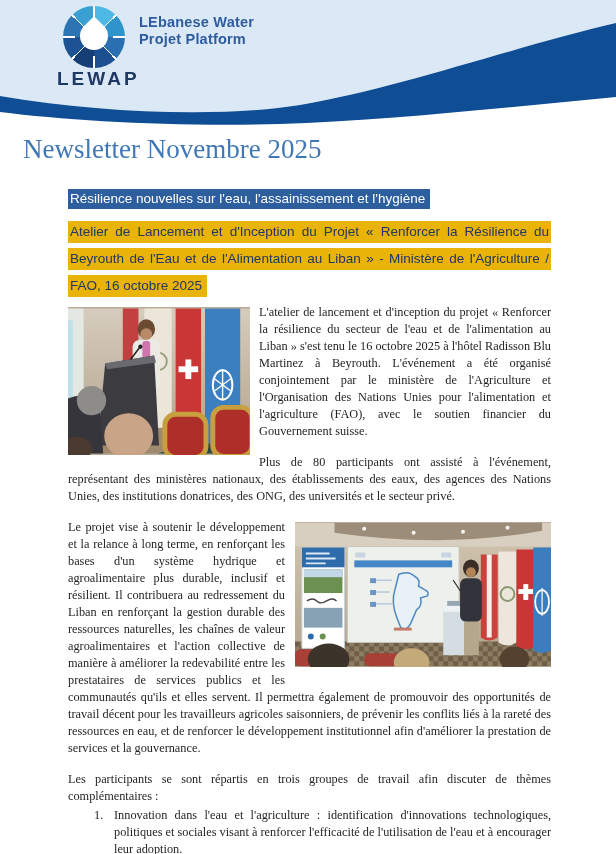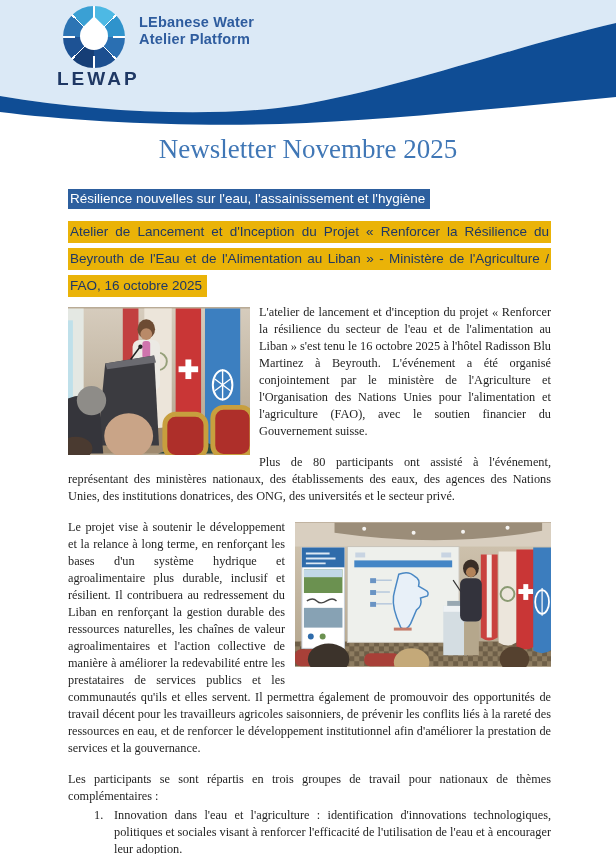--- a/index.html
+++ b/index.html
@@ -27,22 +27,22 @@
     margin:8px 0 0 14px;font-family:"Liberation Sans","DejaVu Sans",sans-serif;
     font-weight:700;font-size:14.5px;line-height:17px;color:#2e5c9e;letter-spacing:.2px;
   }
   .logo-acronym{
     position:absolute;left:57px;top:68px;z-index:2;
     font-family:"Liberation Sans","DejaVu Sans",sans-serif;font-weight:700;
     font-size:19px;letter-spacing:3px;color:#1f3864;
   }
   
   .title{
-    margin:4px 0 0;text-align:center;font-size:27px;line-height:34px;
-    color:#4077b6;font-family:"Liberation Serif","DejaVu Serif",serif;
+    margin:4px 0 0;text-align:left;font-size:27px;line-height:34px;
+    color:#4077b6;font-family:"Liberation Serif","DejaVu Serif",serif;padding-left:23px;
   }
   
   .content{margin:0 65px 0 68px;}
   .section-bar{
     margin-top:23px;display:inline-block;background:#2d5f9e;color:#ffffff;
     font-family:"Liberation Sans","DejaVu Sans",sans-serif;font-size:13.5px;
     line-height:20px;padding:0 5px 0 2px;
   }
   .article-heading{margin-top:12px;font-family:"Liberation Sans","DejaVu Sans",sans-serif;
     font-size:13.5px;color:#1f3864;}
@@ -76,21 +76,21 @@
       <path d="M0,0 H616 V23 C520,45 400,88 300,105 C220,118 100,113 0,96 Z" fill="#dbe9f6"></path>
       <path d="M0,96 C100,113 220,118 300,105 C400,88 520,45 616,23 L616,97
                C500,108 380,121 280,124 C180,127 70,121 0,112 Z" fill="#0f4d95"></path>
     </svg>
     <div class="logo">
       <div class="logo-ring">
         <div class="logo-drop"></div>
       </div>
       <div class="logo-text">
         <div>LEbanese Water</div>
-        <div>Atelier Platform</div>
+        <div>Projet Platform</div>
       </div>
     </div>
     <div class="logo-acronym">LEWAP</div>
   </div>
 
   <div class="title">Newsletter Novembre 2025</div>
 
   <div class="content">
 
     
@@ -236,21 +236,21 @@
             <ellipse cx="118" cy="141" rx="18" ry="14" fill="#c4a979"></ellipse>
             <ellipse cx="222" cy="138" rx="15" ry="13" fill="#55412f"></ellipse>
           </g>
         </svg>
         </span>
         <span>Le projet vise à soutenir le développement et la relance à long terme, en renforçant les bases d'un système hydrique et agroalimentaire plus durable, inclusif et résilient. Il contribuera au redressement du Liban en renforçant la gestion durable des ressources naturelles, les chaînes de valeur agroalimentaires et l'action collective de manière à améliorer la redevabilité entre les prestataires de services publics et les communautés qu'ils et elles servent. Il permettra également de promouvoir des opportunités de travail décent pour les travailleurs agricoles saisonniers, de prévenir les conflits liés à la rareté des ressources en eau, et de renforcer le développement institutionnel afin d'améliorer la prestation de services et la gouvernance.</span>
       </p>
 
       <div class="clear"></div>
 
-      <p style="margin-bottom:2px;">Les participants se sont répartis en trois groupes de travail pour nationaux de thèmes complémentaires :</p>
+      <p style="margin-bottom:2px;">Les participants se sont répartis en trois groupes de travail afin discuter de thèmes complémentaires :</p>
 
       <ol class="themes">
         <li>
           <span class="num">1.</span>
           <span>Innovation dans l'eau et l'agriculture : identification d'innovations technologiques, politiques et sociales visant à renforcer l'efficacité de l'utilisation de l'eau et à encourager leur adoption.</span>
         </li>
       </ol>
 
     </div>
   </div>

